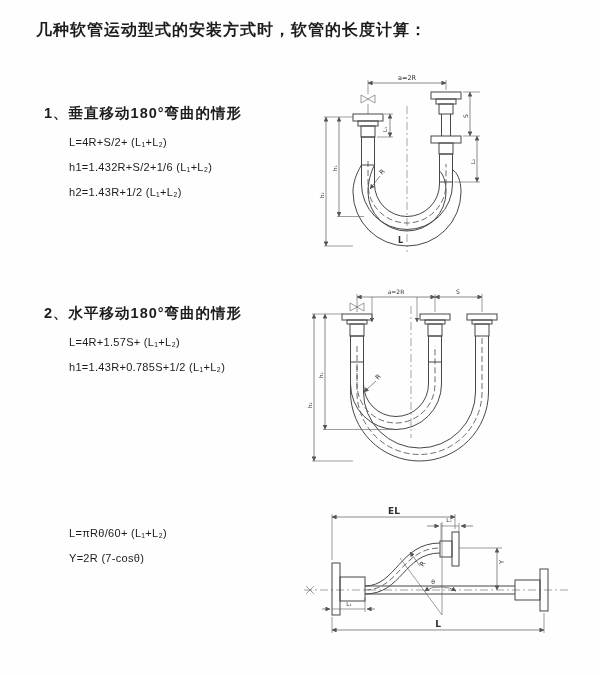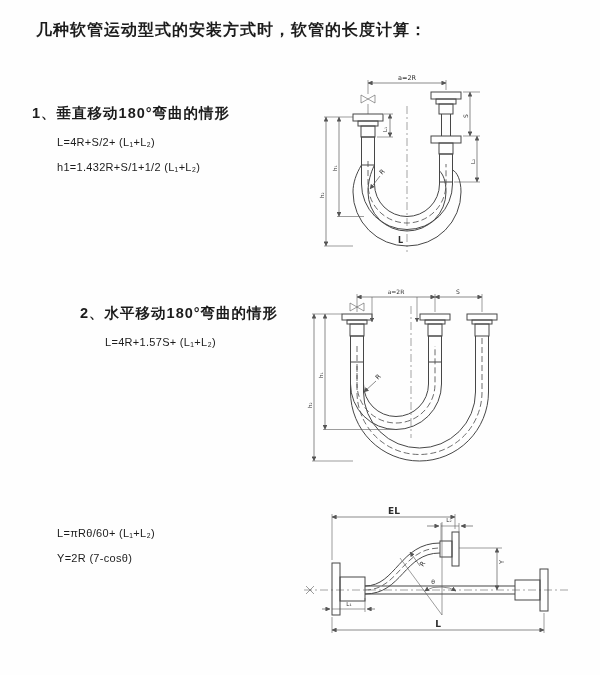--- a/index.html
+++ b/index.html
@@ -8,21 +8,21 @@
     background:#fefefe;
     position:relative;
     overflow:hidden;
     font-family:"Liberation Sans","DejaVu Sans",sans-serif;
     color:#1c1c1c;
   }
   .page-title {
     position:absolute; left:36px; top:20px;
     font-size:16px; font-weight:bold; letter-spacing:1px;
   }
-  .sec { position:absolute; left:32px; }
+  .sec { position:absolute; left:44px; }
   .sec-heading { font-size:14.5px; font-weight:bold; letter-spacing:1px; }
   .formula {
     font-size:11px; font-weight:normal;
     margin:13px 0 0 25px; letter-spacing:0.3px; white-space:pre;
   }
   .diag { position:absolute; }
   svg text { fill:#2e2e2e; font-family:"DejaVu Sans","Liberation Sans",sans-serif; }
   .ln  { stroke:#474747; stroke-width:1;   fill:none; }
   .tn  { stroke:#5a5a5a; stroke-width:0.6; fill:none; }
   .dim { stroke:#5a5a5a; stroke-width:0.7; fill:none; }
@@ -30,21 +30,22 @@
   .hd  { stroke:#474747; stroke-width:0.8; fill:none; stroke-dasharray:6 3; }
 </style>
 </head>
 <body>
 
 <div class="page-title">几种软管运动型式的安装方式时，软管的长度计算：</div>
 
 <div class="sec" style="top:104px;">
   <div class="sec-heading">1、垂直移动180°弯曲的情形</div>
   <div class="formula">L=4R+S/2+ (L₁+L₂)</div>
-  <div class="formula">h1=1.432R+S/1+1/2 (L₁+L₂)</div>
+  <div class="formula">h1=1.432R+S/2+1/6 (L₁+L₂)</div>
+  <div class="formula">h2=1.43R+1/2 (L₁+L₂)</div>
 </div>
 
 <svg class="diag" style="left:300px; top:66px;" width="270" height="192" viewBox="0 0 270 192">
   <defs>
     <marker id="ar1" viewBox="0 0 8 8" refX="7.5" refY="4" markerWidth="7" markerHeight="7" orient="auto-start-reverse">
       <path d="M0,0 L8,4 L0,8 z" fill="#555"></path>
     </marker>
     <pattern id="ht1" width="3.5" height="3.5" patternUnits="userSpaceOnUse">
       <path d="M0,0 L3.5,3.5 M3.5,0 L0,3.5" stroke="#6a6a6a" stroke-width="0.5"></path>
     </pattern>
@@ -115,23 +116,24 @@
     <path class="tn" d="M163,26 H180 M163,70 H180 M154,116 H180"></path>
     <path class="dim" d="M170,26 V70" marker-start="url(#ar1)" marker-end="url(#ar1)"></path>
     <path class="dim" d="M177,70 V116" marker-start="url(#ar1)" marker-end="url(#ar1)"></path>
     <text font-size="6" transform="translate(168,52) rotate(-90)">S</text>
     <text font-size="5.5" transform="translate(175,98) rotate(-90)">L₂</text>
   </g>
 
   <text x="103" y="177" font-size="8" text-anchor="end" font-weight="bold">L</text>
 </svg>
 
-<div class="sec" style="top:304px;margin-left:48px;">
+<div class="sec" style="top:304px;">
   <div class="sec-heading">2、水平移动180°弯曲的情形</div>
   <div class="formula">L=4R+1.57S+ (L₁+L₂)</div>
+  <div class="formula">h1=1.43R+0.785S+1/2 (L₁+L₂)</div>
 </div>
 
 <svg class="diag" style="left:298px; top:286px;" width="285" height="180" viewBox="0 0 285 180">
   <defs>
     <marker id="ar2" viewBox="0 0 8 8" refX="7.5" refY="4" markerWidth="7" markerHeight="7" orient="auto-start-reverse">
       <path d="M0,0 L8,4 L0,8 z" fill="#555"></path>
     </marker>
     <pattern id="ht2" width="3.5" height="3.5" patternUnits="userSpaceOnUse">
       <path d="M0,0 L3.5,3.5 M3.5,0 L0,3.5" stroke="#6a6a6a" stroke-width="0.5"></path>
     </pattern>

